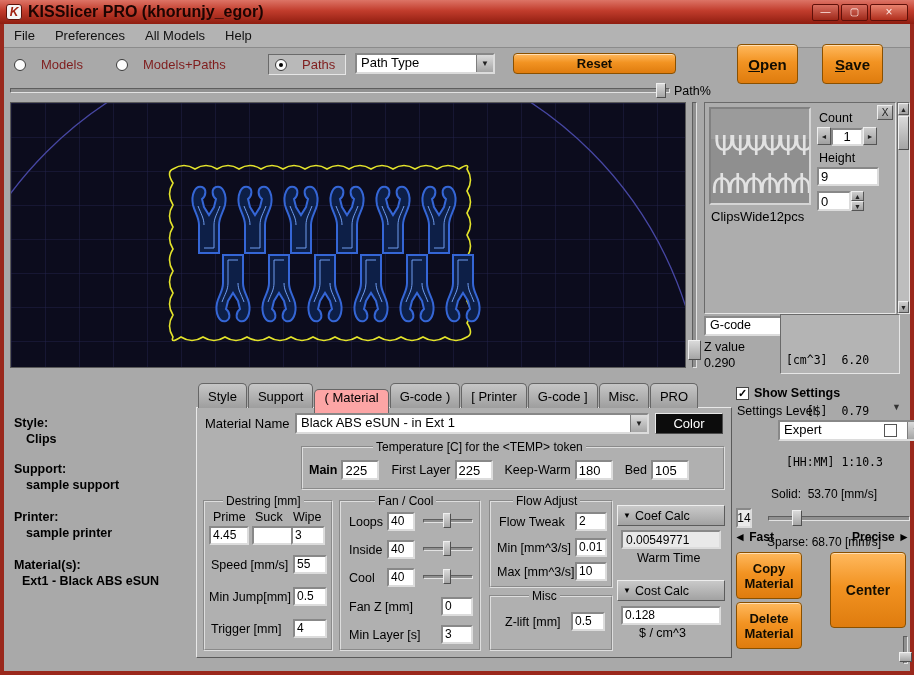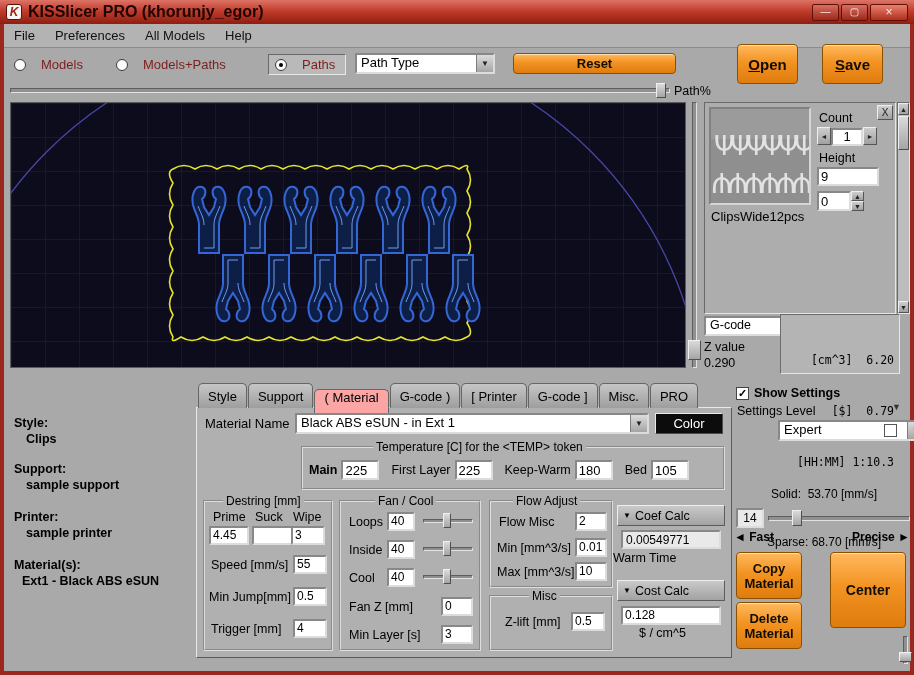--- a/index.html
+++ b/index.html
@@ -207,21 +207,21 @@
   </div>
 
   <div class="abs combo" style="left:700px;top:316px;width:98px;height:20px">
     <span class="cv" style="font-size:12.5px">G-code</span>
     <span class="arrowbox" style="width:14px">
         <span>▼</span>
       </span>
   </div>
   <span class="abs lbl" style="left:700px;top:340px">Z value</span>
   <span class="abs lbl" style="left:700px;top:356px">0.290</span>
-  <div class="abs sunkbox" style="left:776px;top:314px;width:120px;height:60px;background:#b4b4b4;font-family:'DejaVu Sans Mono',monospace;font-size:11.5px;color:#000;padding:3px 5px;white-space:pre;line-height:17px;text-align:right">
+  <div class="abs sunkbox" style="left:776px;top:314px;width:120px;height:60px;background:#b4b4b4;font-family:'DejaVu Sans Mono',monospace;font-size:11.5px;color:#000;padding:3px 5px;white-space:pre;line-height:17px;">
     <div>[cm^3]  6.20</div>
     <div>   [$]  0.79</div>
     <div>[HH:MM] 1:10.3</div>
   </div>
 
   <div class="abs" style="left:194px;top:380px;z-index:6;white-space:nowrap">
     <span class="tab">Style</span><span class="tab">Support</span><span class="tab active">( Material</span><span class="tab">G-code )</span><span class="tab">[ Printer</span><span class="tab">G-code ]</span><span class="tab">Misc.</span><span class="tab">PRO</span>
   </div>
 
   <div class="settings-panel" style="left:192px;top:407px;width:536px;height:251px">
@@ -282,46 +282,46 @@
       <div class="minitrack" style="left:82px;top:73px;width:50px"></div>
       <div class="abs thumb" style="left:102px;top:67px;width:8px;height:15px"></div>
       <span class="abs lbl" style="left:8px;top:98px">Fan Z [mm]</span>
       <div class="abs" style="left:100px;top:94px;width:32px;height:19px"><input class="field" style="font-size: 12px;" value="0"></div>
       <span class="abs lbl" style="left:8px;top:126px">Min Layer [s]</span>
       <div class="abs" style="left:100px;top:122px;width:32px;height:19px"><input class="field" style="font-size: 12px;" value="3"></div>
     </div>
 
     <div class="groupbox" style="left:292px;top:92px;width:124px;height:88px">
       <span class="grouplabel" style="left:22px">Flow Adjust</span>
-      <span class="abs lbl" style="left:8px;top:13px">Flow Misc</span>
+      <span class="abs lbl" style="left:8px;top:13px">Flow Tweak</span>
       <div class="abs" style="left:84px;top:9px;width:32px;height:19px"><input class="field" style="font-size: 12px;" value="2"></div>
       <span class="abs lbl" style="left:6px;top:39px">Min [mm^3/s]</span>
       <div class="abs" style="left:84px;top:35px;width:32px;height:19px"><input class="field" style="font-size: 12px;" value="0.01"></div>
       <span class="abs lbl" style="left:6px;top:63px">Max [mm^3/s]</span>
       <div class="abs" style="left:84px;top:59px;width:32px;height:19px"><input class="field" style="font-size: 12px;" value="10"></div>
     </div>
 
     <div class="groupbox" style="left:292px;top:187px;width:124px;height:56px">
       <span class="grouplabel" style="left:38px">Misc</span>
       <span class="abs lbl" style="left:14px;top:18px">Z-lift [mm]</span>
       <div class="abs" style="left:80px;top:14px;width:34px;height:19px"><input class="field" style="font-size: 12px;" value="0.5"></div>
     </div>
 
     <div class="abs raised" style="left:420px;top:97px;width:108px;height:21px;display:flex;align-items:center;gap:4px;padding:0 5px;font-size:12.5px;color:#000">
       <span style="font-size:8px">▼</span>
       <span>Coef Calc</span>
     </div>
     <div class="abs display" style="left:424px;top:122px;width:100px;height:19px">0.00549771</div>
-    <span class="abs lbl" style="left:416px;top:143px">Warm Time</span>
+    <span class="abs lbl" style="left:440px;top:143px">Warm Time</span>
     <div class="abs raised" style="left:420px;top:172px;width:108px;height:21px;display:flex;align-items:center;gap:4px;padding:0 5px;font-size:12.5px;color:#000">
       <span style="font-size:8px">▼</span>
       <span>Cost Calc</span>
     </div>
     <div class="abs" style="left:424px;top:197px;width:100px;height:19px"><input class="field" style="font-size: 12px;" value="0.128"></div>
-    <span class="abs lbl" style="left:442px;top:218px">$ / cm^5</span>
+    <span class="abs lbl" style="left:442px;top:218px">$ / cm^3</span>
   </div>
 
   <span class="abs blbl" style="left:10px;top:416px">Style:</span>
   <span class="abs blbl" style="left:22px;top:432px">Clips</span>
   <span class="abs blbl" style="left:10px;top:462px">Support:</span>
   <span class="abs blbl" style="left:22px;top:478px">sample support</span>
   <span class="abs blbl" style="left:10px;top:510px">Printer:</span>
   <span class="abs blbl" style="left:22px;top:526px">sample printer</span>
   <span class="abs blbl" style="left:10px;top:558px">Material(s):</span>
   <span class="abs blbl" style="left:18px;top:574px">Ext1 - Black ABS eSUN</span>
@@ -340,21 +340,21 @@
         <span>▼</span>
       </span>
   </div>
   <span class="abs" style="left:880px;top:424px;width:13px;height:13px;background:#fff;border:1px solid #555"></span>
 
   <div class="abs" style="left:734px;top:454px;width:172px;text-align:center;font-size:12px;color:#000;white-space:pre;line-height:16px">
     <div>Solid:  53.70 [mm/s]</div>
     <div>Sparse: 68.70 [mm/s]</div>
   </div>
 
-  <div class="abs display" style="left:732px;top:508px;width:28px;height:20px;justify-content:center">14</div>
+  <div class="abs display" style="left:732px;top:508px;width:16px;height:20px;justify-content:center">14</div>
   <div class="abs track-h" style="left:764px;top:516px;width:142px;height:5px"></div>
   <div class="abs thumb" style="left:788px;top:510px;width:10px;height:16px"></div>
   <div class="abs" style="left:730px;top:530px;width:176px;display:flex;justify-content:space-between;font-weight:bold;font-size:12px;color:#000">
     <span><span>◄</span> <span>Fast</span></span>
     <span><span>Precise</span> <span>►</span></span>
   </div>
 
   <div class="abs orange" style="left:732px;top:552px;width:66px;height:47px;font-size:13px;line-height:15px;padding:2px">
       <span>Copy Material</span>
     </div>

